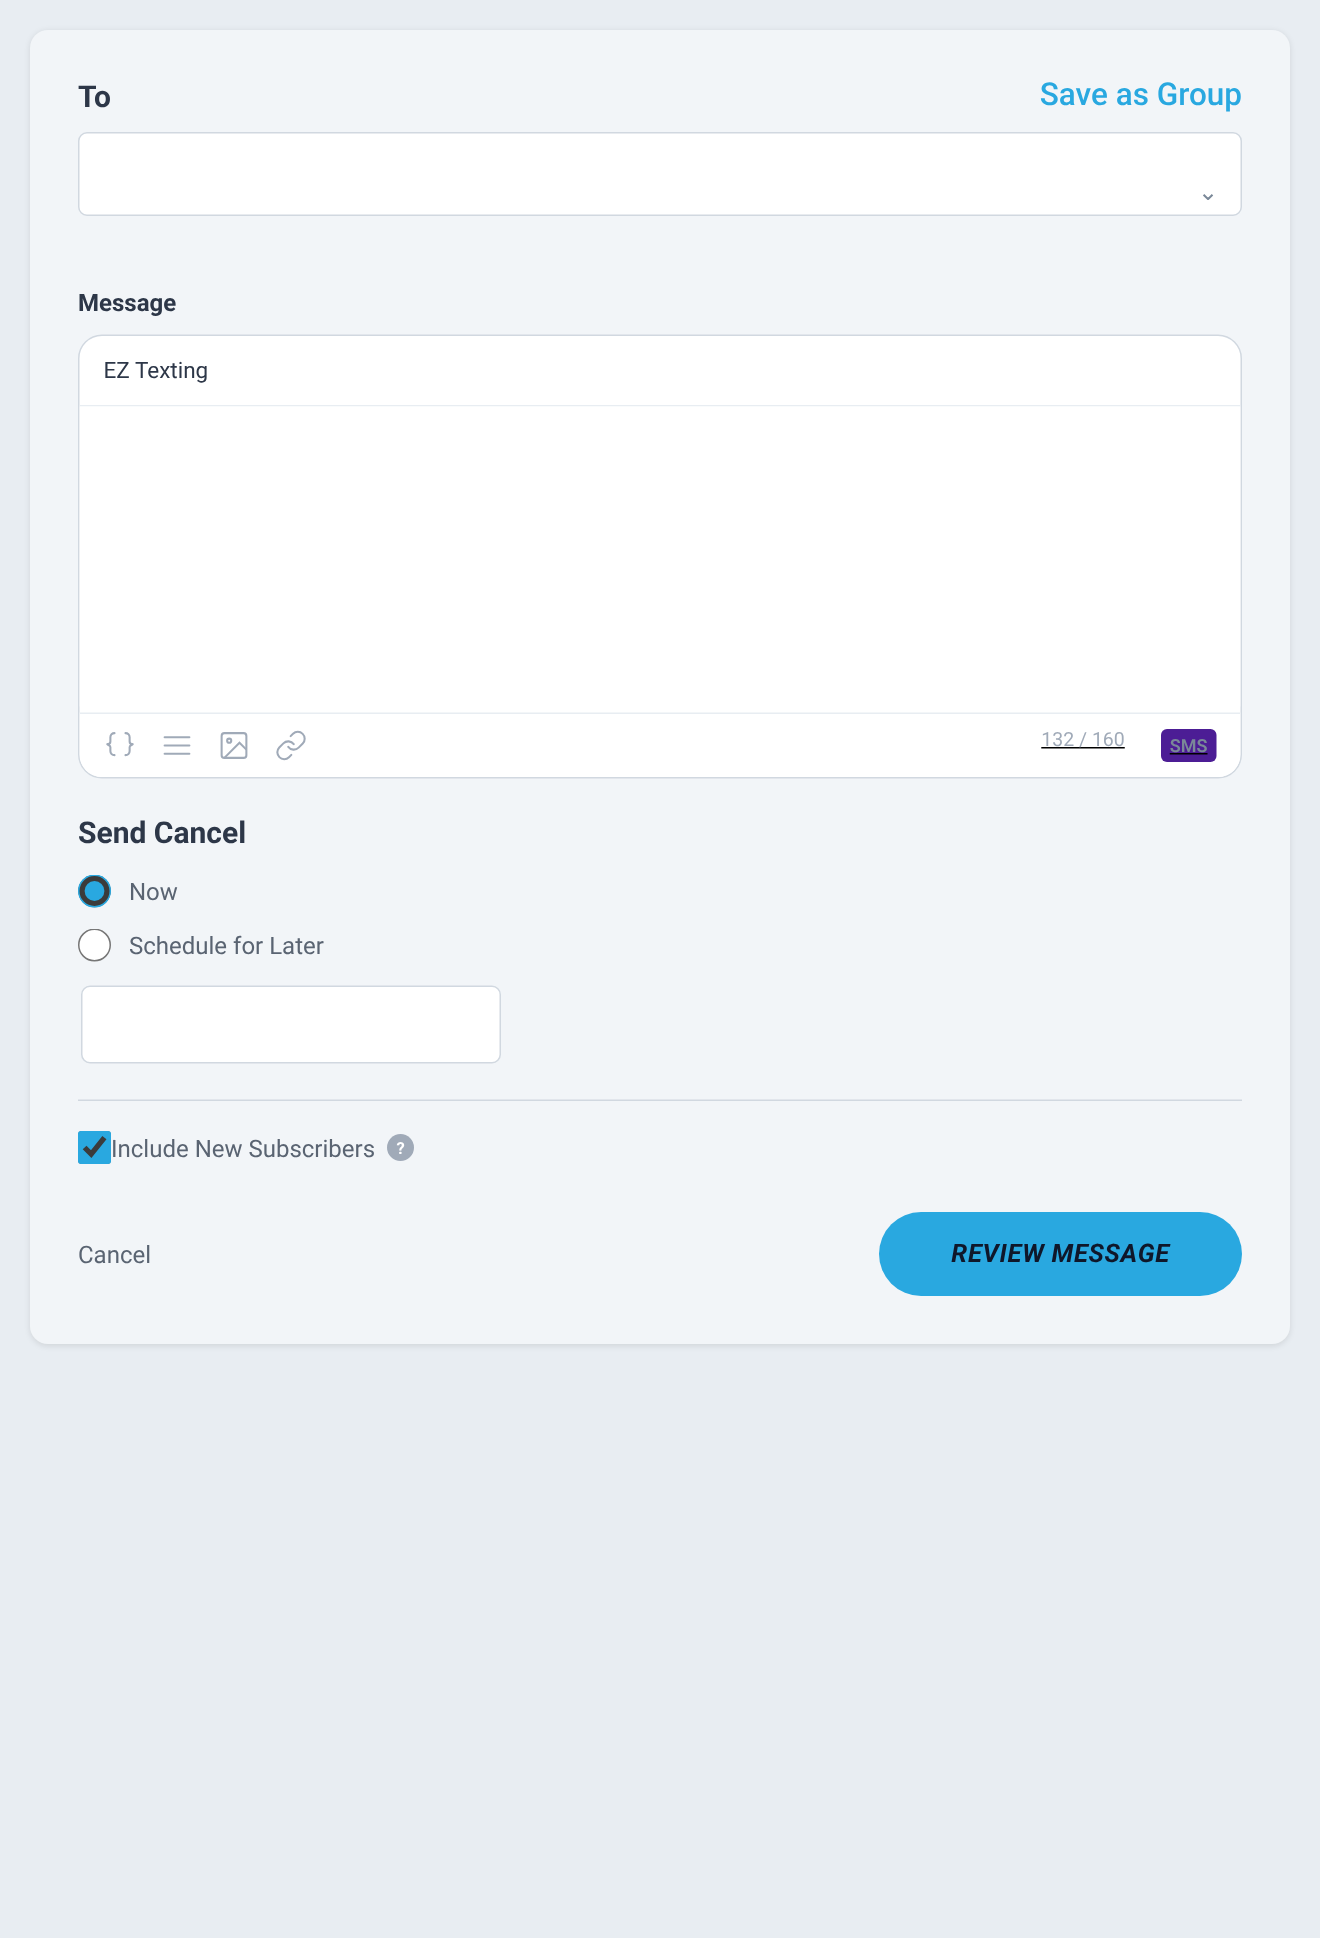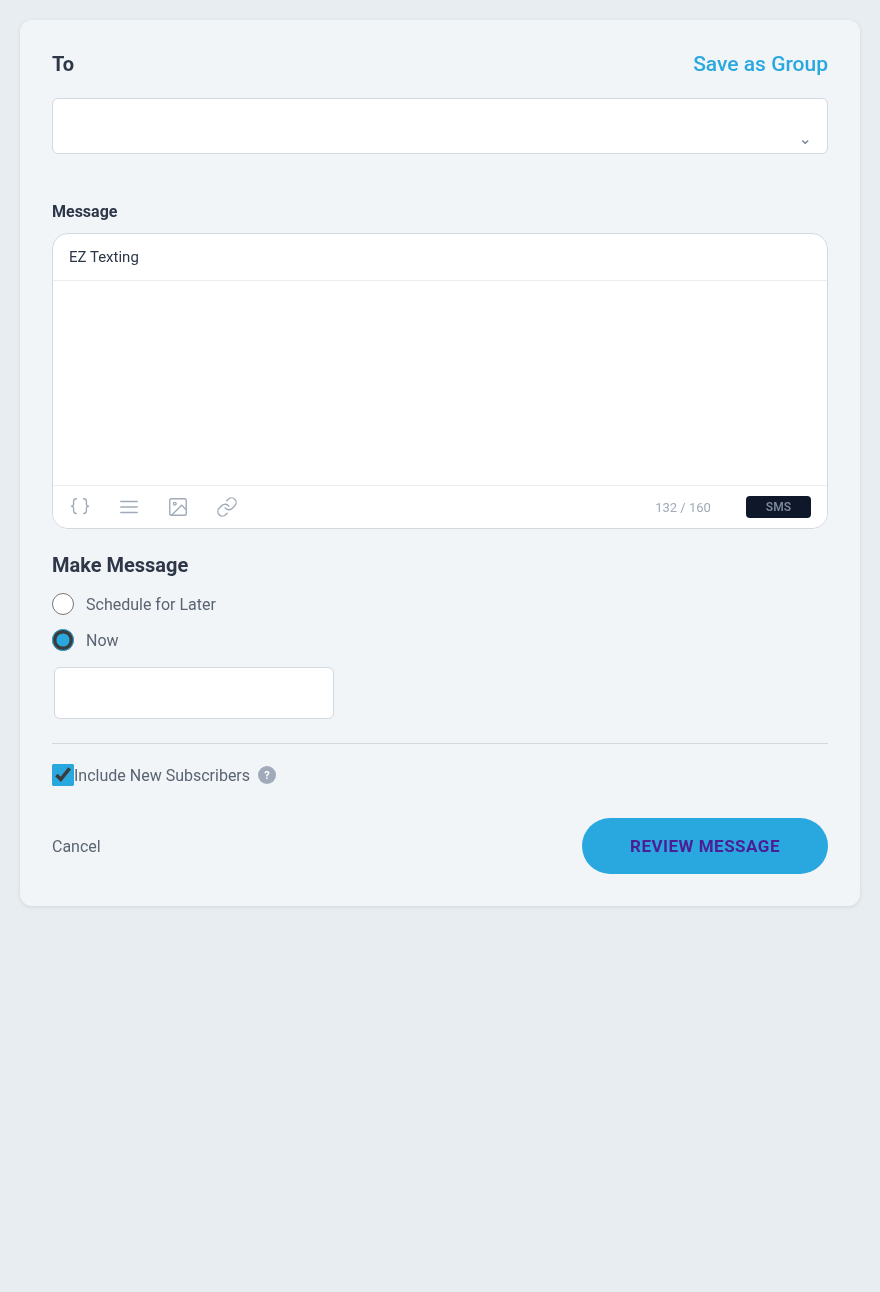--- a/index.html
+++ b/index.html
@@ -17,21 +17,21 @@
       border-radius: 12px;
       width: 840px;
       padding: 32px 32px 32px 32px;
       box-shadow: 0 1px 4px rgba(0,0,0,0.1);
     }
     
     .section-header {
       display: flex;
       justify-content: space-between;
       align-items: center;
-      margin-bottom: 22px;
+      margin-bottom: 12px;
     }
     .section-title {
       font-size: 20px;
       font-weight: 700;
       color: #2d3748;
     }
     .save-as-group {
       font-size: 21px;
       color: #29a8e0;
       font-weight: 500;
@@ -106,25 +106,25 @@
       font-size: 15px;
       color: #2d3748;
       border: none;
       outline: none;
       resize: none;
       font-family: inherit;
       background: #ffffff;
     }
     .message-toolbar {
       display: flex;
-      align-items: center;
       padding: 10px 16px;
       border-top: 1px solid #e8edf2;
       background: #ffffff;
-      gap: 27px;
+      gap: 16px;
+      text-decoration: underline;
     }
     .toolbar-icon {
       color: #a0aab8;
       font-size: 18px;
       cursor: pointer;
       display: flex;
       align-items: center;
       justify-content: center;
     }
     .toolbar-icon svg {
@@ -134,25 +134,25 @@
       fill: none;
       stroke-width: 1.5;
     }
     .char-count {
       margin-left: auto;
       font-size: 13px;
       color: #a0aab8;
       margin-right: 8px;
     }
     .sms-badge {
-      background: #0f172a;
+      background: #4c1d95;
       color: #7a8898;
       font-size: 12px;
       font-weight: 600;
-      padding: 4px 20px;
+      padding: 4px 6px;
       border-radius: 4px;
     }
     
     .send-section {
       margin-bottom: 24px;
     }
     .send-title {
       font-size: 20px;
       font-weight: 700;
       color: #2d3748;
@@ -247,30 +247,31 @@
     .cancel-btn {
       font-size: 16px;
       color: #5a6472;
       background: none;
       border: none;
       cursor: pointer;
       font-family: inherit;
     }
     .review-btn {
       background: #29a8e0;
-      color: #4c1d95;
+      color: #0f172a;
       border: none;
       border-radius: 30px;
       padding: 18px 48px;
       font-size: 17px;
       font-weight: 700;
       letter-spacing: 0.5px;
       cursor: pointer;
       font-family: inherit;
       text-transform: uppercase;
+      font-style: italic;
     }
   </style>
 </head>
 <body>
 
 <div class="card">
 
   <div class="section-header">
     <span class="section-title">To</span>
     <a class="save-as-group" href="#">Save as Group</a>
@@ -314,29 +315,29 @@
             <path d="M14 11a5 5 0 0 0-7.54-.54l-3 3a5 5 0 0 0 7.07 7.07l1.71-1.71" stroke-linecap="round" stroke-linejoin="round"></path>
           </svg>
         </span>
         <span class="char-count">132 / 160</span>
         <span class="sms-badge">SMS</span>
       </div>
     </div>
   </div>
 
   <div class="send-section">
-    <div class="send-title">Make Message</div>
+    <div class="send-title">Send Cancel</div>
     <div class="radio-group">
+      <label class="radio-item">
+        <input type="radio" class="radio-input" name="send_time" checked="" style="">
+        <span class="radio-label">Now</span>
+      </label>
       <label class="radio-item">
         <input type="radio" class="radio-input" name="send_time" style="">
         <span class="radio-label">Schedule for Later</span>
-      </label>
-      <label class="radio-item">
-        <input type="radio" class="radio-input" name="send_time" checked="" style="">
-        <span class="radio-label">Now</span>
       </label>
     </div>
     <input type="text" class="schedule-input" value="" style="">
   </div>
 
   <hr class="divider">
 
   <div class="checkbox-section">
     <label class="checkbox-item">
       <input type="checkbox" class="checkbox-input" checked="" style="">

